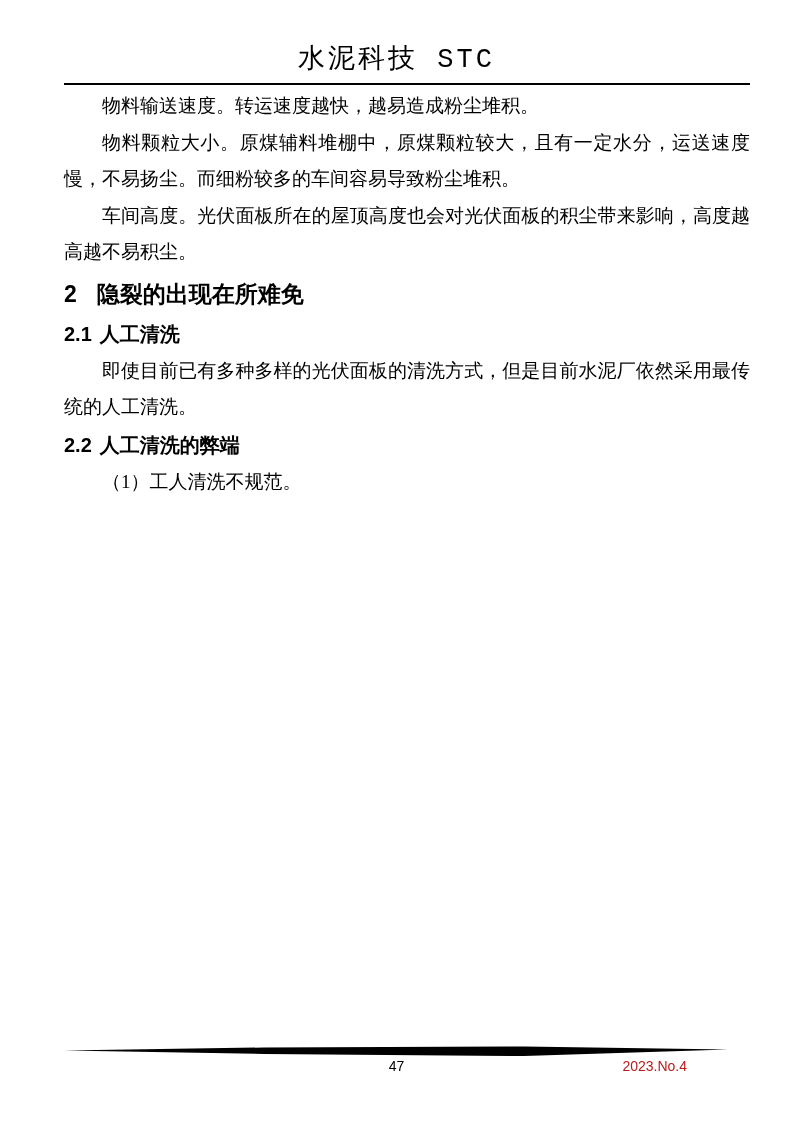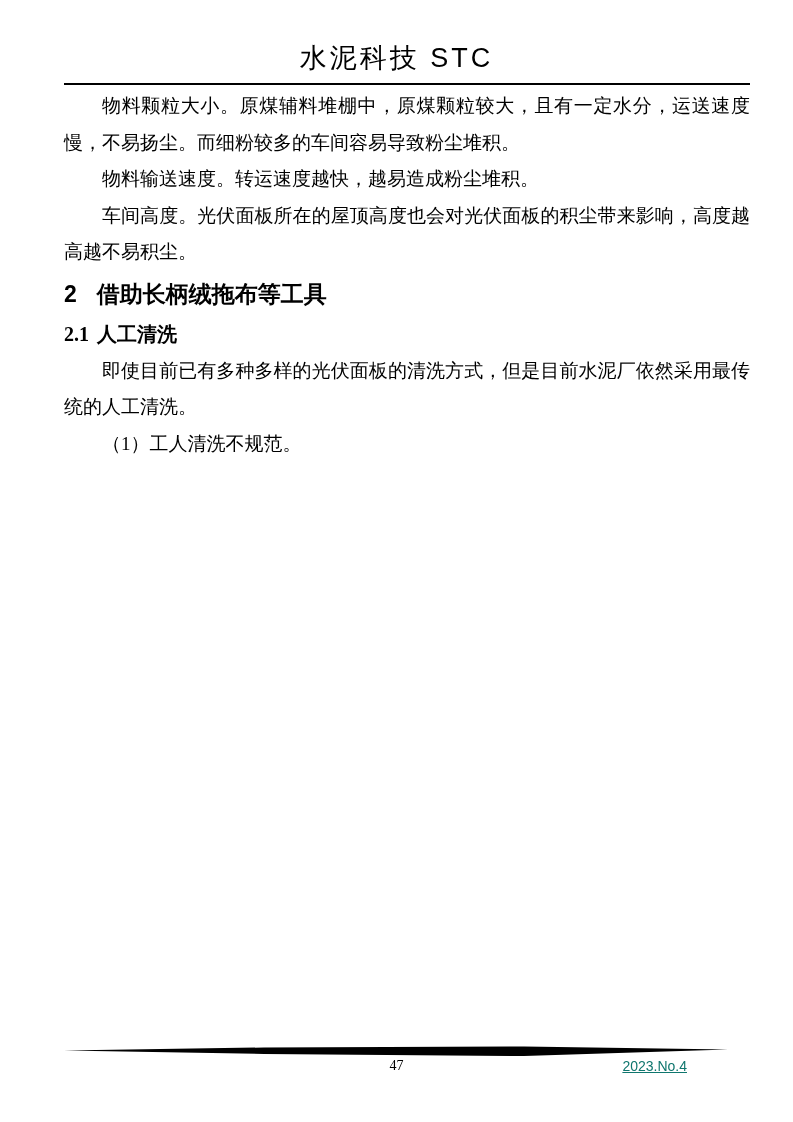--- a/index.html
+++ b/index.html
@@ -19,21 +19,21 @@
 
   
   .page-header {
     position: absolute;
     top: 40px;
     left: 0;
     width: 100%;
     text-align: center;
   }
   .journal-title {
-    font-family: Liberation Sans, sans-serif;
+    font-family: Liberation Mono, monospace;
     font-size: 27px;
     letter-spacing: 3px;
     color: #000000;
     white-space: nowrap;
   }
   .header-rule {
     position: absolute;
     top: 83px;
     left: 64px;
     width: 686px;
@@ -64,21 +64,21 @@
     font-weight: bold;
     font-size: 23px;
     line-height: 42px;
     margin: 2px 0 0 0;
     text-align: left;
   }
   .section-heading .sec-num {
     margin-right: 20px;
   }
   .subsection-heading {
-    font-family: Liberation Serif, serif;
+    font-family: Liberation Sans, sans-serif;
     font-weight: bold;
     font-size: 20px;
     line-height: 38px;
     margin: 0;
     text-align: left;
   }
   .subsection-heading .sec-num {
     margin-right: 8px;
   }
   sup.ref {
@@ -100,64 +100,66 @@
     top: 2px;
     width: 664px;
     height: 12px;
   }
   .footer-page-number {
     position: absolute;
     top: 14px;
     left: 0;
     width: 100%;
     text-align: center;
-    font-family: Liberation Serif, serif;
+    font-family: Liberation Sans, sans-serif;
     font-size: 14px;
     color: #000000;
   }
   .footer-issue {
     position: absolute;
     top: 14px;
     right: 106px;
     font-family: "Liberation Sans", "DejaVu Sans", sans-serif;
     font-size: 14px;
-    color: #0f766e;
-    text-decoration: underline;
+    color: #b91c1c;
   }
 </style>
 </head>
 <body>
 
 <div class="page">
 
   <div class="page-header">
     <span class="journal-title">水泥科技 STC</span>
   </div>
   <div class="header-rule"></div>
 
   <div class="document-body">
 
 
+    <p class="para-indent">物料输送速度。转运速度越快，越易造成粉尘堆积。</p>
+
     <p class="para-indent">物料颗粒大小。原煤辅料堆棚中，原煤颗粒较大，且有一定水分，运送速度慢，不易扬尘。而细粉较多的车间容易导致粉尘堆积。</p>
-
-    <p class="para-indent">物料输送速度。转运速度越快，越易造成粉尘堆积。</p>
 
     <p class="para-indent">车间高度。光伏面板所在的屋顶高度也会对光伏面板的积尘带来影响，高度越高越不易积尘。</p>
 
     <h2 class="section-heading">
-      <span class="sec-num">2</span><span>借助长柄绒拖布等工具</span>
+      <span class="sec-num">2</span><span>隐裂的出现在所难免</span>
     </h2>
 
     <h3 class="subsection-heading">
       <span class="sec-num">2.1</span><span>人工清洗</span>
     </h3>
 
     <p class="para-indent">即使目前已有多种多样的光伏面板的清洗方式，但是目前水泥厂依然采用最传统的人工清洗。</p>
 
 
+    <h3 class="subsection-heading">
+      <span class="sec-num">2.2</span><span>人工清洗的弊端</span>
+    </h3>
 
     <p class="para-indent">（1）工人清洗不规范。</p>
 
 
 
 
 
   </div>
 
   <div class="page-footer">

